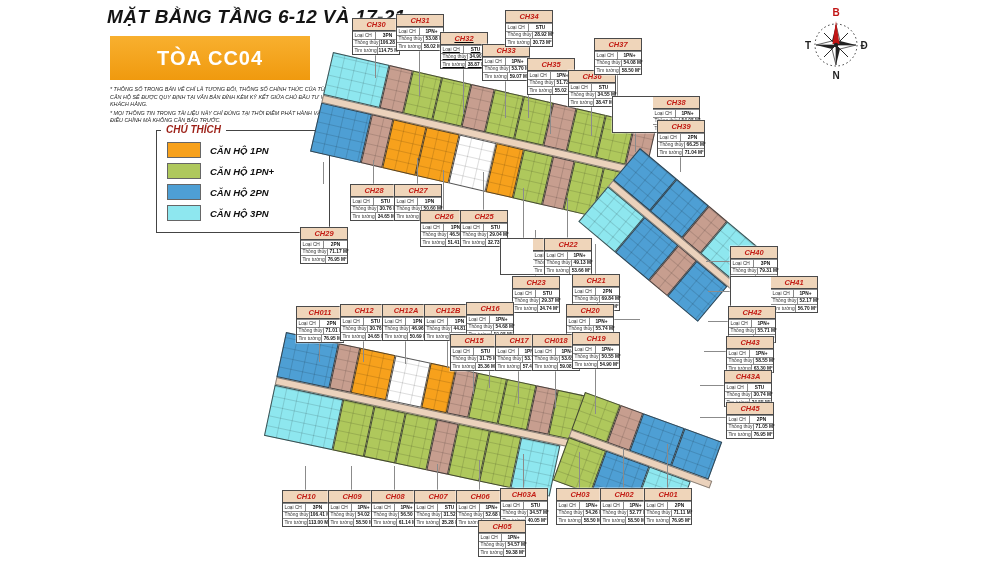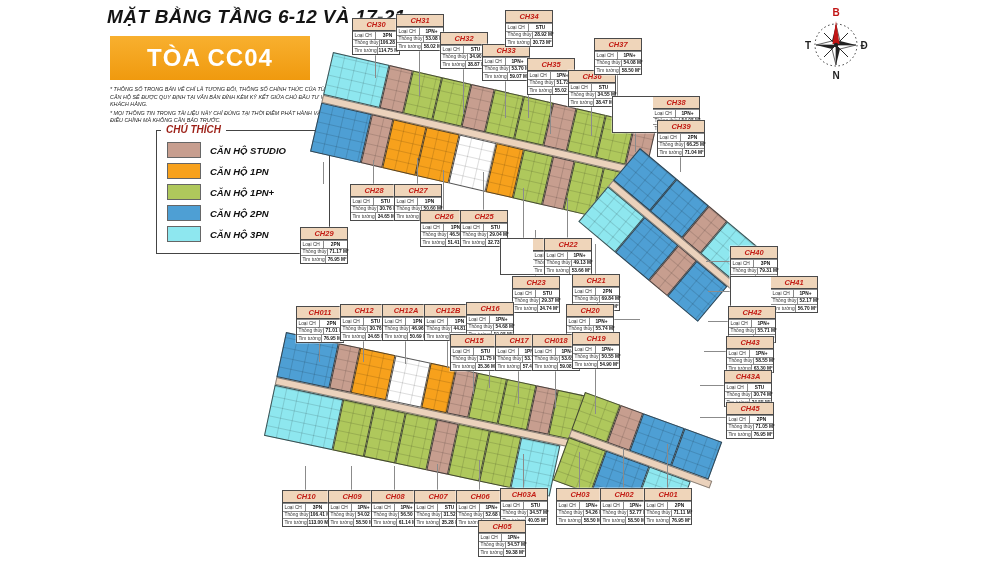--- a/index.html
+++ b/index.html
@@ -3,21 +3,21 @@
 <meta charset="utf-8">
 <style>
   html,body{margin:0;padding:0;background:#fff;}
   .stage{position:relative;width:1000px;height:562px;background:#fff;overflow:hidden;
          font-family:"Liberation Sans",sans-serif;}
   
   .title{position:absolute;left:107px;top:6px;font-size:19px;font-weight:bold;font-style:italic;
          color:#141414;letter-spacing:.3px;white-space:nowrap;}
   .banner{position:absolute;left:110px;top:36px;width:200px;height:44px;
           background:linear-gradient(#f8b02f,#f09a0e);display:flex;align-items:center;justify-content:center;}
-  .banner span{color:#fff;font-size:24px;font-weight:bold;letter-spacing:1px;}
+  .banner span{color:#fff;font-size:20px;font-weight:bold;letter-spacing:1px;}
   .notes{position:absolute;left:110px;top:86px;width:235px;font-size:5.4px;font-style:italic;
          color:#222;line-height:1.4;}
   .notes div{margin-bottom:1px;}
   
   .legend{position:absolute;left:156px;top:130px;width:152px;border:1.5px solid #444;background:#fff;
           padding:8px 10px 6px 10px;}
   .legend-title{position:absolute;top:-7px;left:4px;background:#fff;padding:0 5px;
                 font-size:10px;font-weight:bold;font-style:italic;color:#9c1f16;}
   .legend-row{display:flex;align-items:center;gap:9px;margin:3px 0 5px 0;}
   .swatch{width:32px;height:14px;border:1px solid #666;flex:0 0 auto;}
@@ -55,24 +55,20 @@
     <span>TÒA CC04</span>
   </div>
   <div class="notes">
     <div>* THÔNG SỐ TRONG BẢN VẼ CHỈ LÀ TƯƠNG ĐỐI, THÔNG SỐ CHÍNH THỨC CỦA TỪNG CĂN HỘ SẼ ĐƯỢC QUY ĐỊNH TẠI VĂN BẢN ĐÍNH KÈM KÝ KẾT GIỮA CHỦ ĐẦU TƯ VÀ KHÁCH HÀNG.</div>
     <div>* MỌI THÔNG TIN TRONG TÀI LIỆU NÀY CHỈ ĐÚNG TẠI THỜI ĐIỂM PHÁT HÀNH VÀ CÓ THỂ ĐIỀU CHỈNH MÀ KHÔNG CẦN BÁO TRƯỚC.</div>
   </div>
 
   <div class="legend">
     <div class="legend-title">CHÚ THÍCH</div>
     <div id="legend-rows">
-        <div class="legend-row">
-          <span class="swatch" style="background: rgb(199, 158, 143);"></span>
-          <span class="legend-label">CĂN HỘ STUDIO</span>
-        </div>
         <div class="legend-row">
           <span class="swatch" style="background: rgb(247, 161, 28);"></span>
           <span class="legend-label">CĂN HỘ 1PN</span>
         </div>
         <div class="legend-row">
           <span class="swatch" style="background: rgb(175, 200, 92);"></span>
           <span class="legend-label">CĂN HỘ 1PN+</span>
         </div>
         <div class="legend-row">
           <span class="swatch" style="background: rgb(78, 159, 212);"></span>
@@ -277,21 +273,21 @@
         </div>
         <div class="crow">
           <span class="lbl">Thông thủy</span>
           <span class="val">53.08 M²</span>
         </div>
         <div class="crow">
           <span class="lbl">Tim tường</span>
           <span class="val">58.02 M²</span>
         </div>
       </div>
-      <div class="card" style="left: 440px; top: 32px;">
+      <div class="card" style="left: 440px; top: 32px; text-decoration: underline;">
         <div class="card-h">CH32</div>
         <div class="crow">
           <span class="lbl">Loại CH</span>
           <span class="val">STU</span>
         </div>
         <div class="crow">
           <span class="lbl">Thông thủy</span>
           <span class="val">34.90 M²</span>
         </div>
         <div class="crow">

